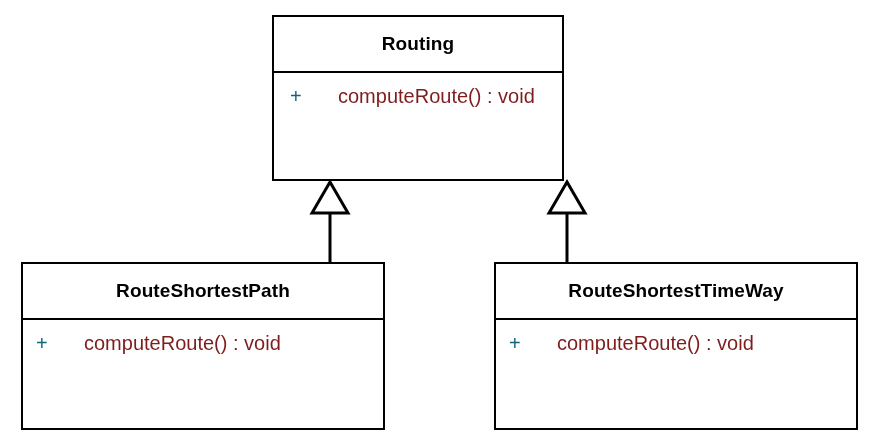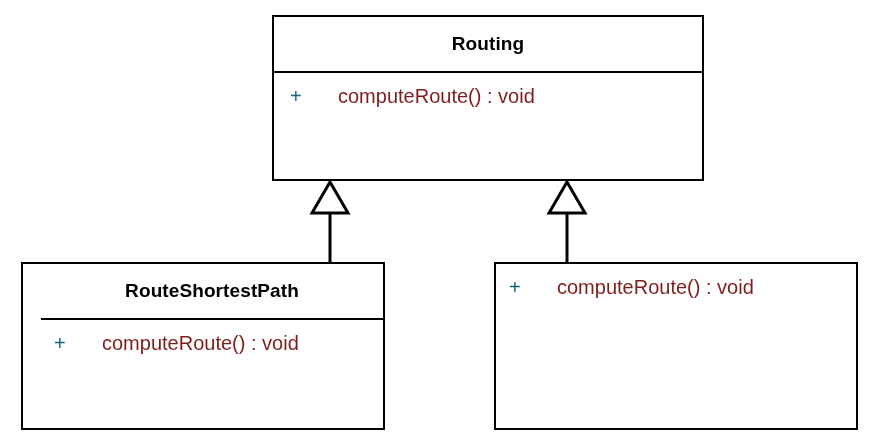--- a/index.html
+++ b/index.html
@@ -58,40 +58,39 @@
     text-align: left;
   }
   .uml-signature {
     color: #7f1d1d;
   }
 
   
   #class-routing {
     left: 272px;
     top: 15px;
-    width: 432px;
+    width: 292px;
     height: 166px;
   }
   #class-routing .uml-class-header { height: 56px; }
   #class-routing .uml-class-name { font-size: 19px; }
   #class-routing .uml-member {
     position: absolute;
     left: 16px;
     top: 12px;
     font-size: 20px;
   }
   #class-routing .uml-visibility { width: 48px; }
 
   
   #class-route-shortest-path {
     left: 21px;
     top: 262px;
     width: 364px;
     height: 168px;
-    padding-left: 18px;
   }
   #class-route-shortest-path .uml-class-header { height: 56px; }
   #class-route-shortest-path .uml-class-name { font-size: 19px; }
   #class-route-shortest-path .uml-member {
     position: absolute;
     left: 13px;
     top: 12px;
     font-size: 20px;
   }
   #class-route-shortest-path .uml-visibility { width: 48px; }
@@ -167,20 +166,23 @@
     </div>
     <div class="uml-class-body">
       <div class="uml-member">
         <span class="uml-visibility">+</span>
         <span class="uml-signature">computeRoute() : void</span>
       </div>
     </div>
   </div>
 
   <div class="uml-class" id="class-route-shortest-time-way">
+    <div class="uml-class-header">
+      <span class="uml-class-name">RouteShortestTimeWay</span>
+    </div>
     <div class="uml-class-body">
       <div class="uml-member">
         <span class="uml-visibility">+</span>
         <span class="uml-signature">computeRoute() : void</span>
       </div>
     </div>
   </div>
 
 </div>
 

